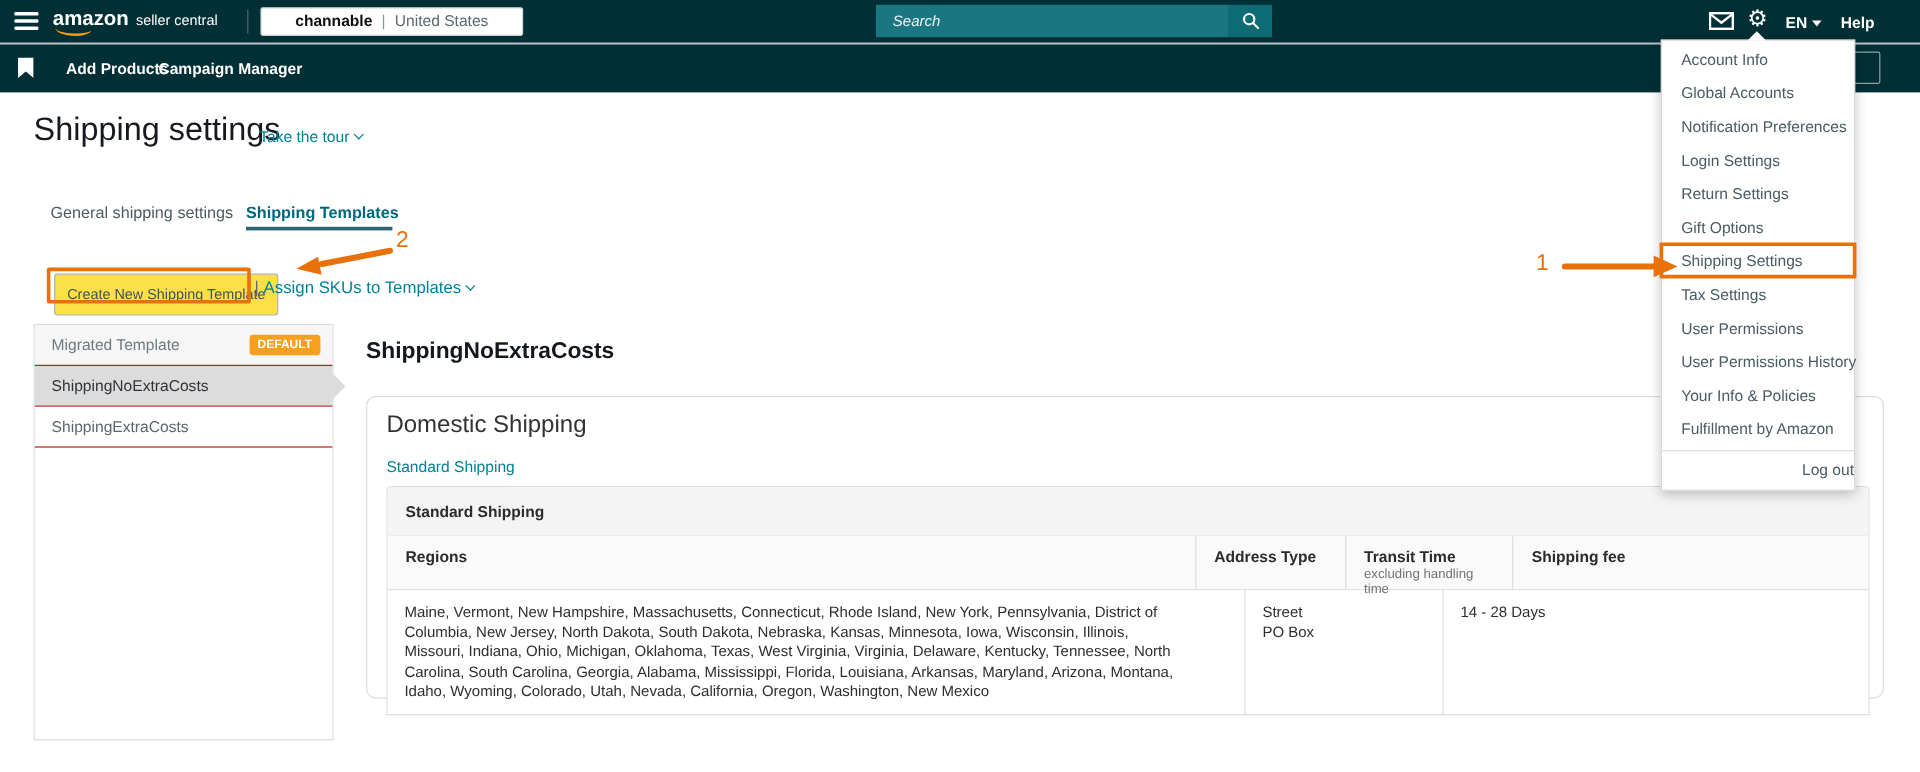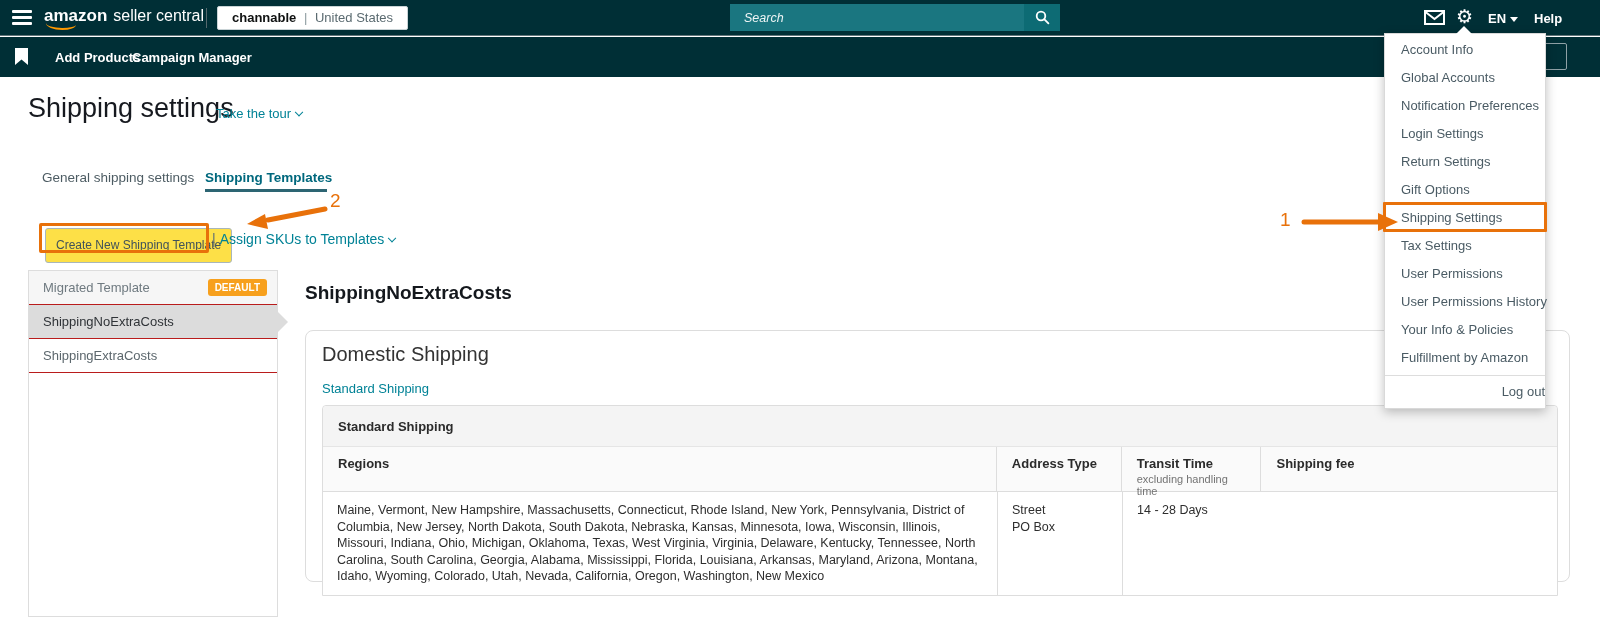--- a/index.html
+++ b/index.html
@@ -6,23 +6,23 @@
   html,body { width:1600px; height:643px; }
   body { position:relative; font-family:"Liberation Sans",sans-serif; background:#fff; overflow:hidden; color:#222; }
 
   
   .topbar { position:absolute; top:0; left:0; width:1600px; height:36px; background:#002f36; border-bottom:1px solid #61757a; z-index:5; }
   .hamburger { position:absolute; left:12px; top:10px; width:20px; height:16px; cursor:pointer; }
   .hamburger i { display:block; width:20px; height:3px; background:#fff; margin-bottom:3px; border-radius:1px; }
   .logo { position:absolute; left:44px; top:6px; color:#fff; white-space:nowrap; }
   .logo .amz { font-weight:bold; font-size:17px; position:relative; display:inline-block; }
   .logo .smile { position:absolute; left:2px; bottom:-4px; width:30px; height:7px; border-bottom:2.5px solid #ff9900; border-radius:0 0 55% 65% / 0 0 90% 120%; }
-  .logo .sc { font-size:16px; font-weight:400; margin-left:6px;margin-top:22px; }
+  .logo .sc { font-size:12px; font-weight:400; margin-left:6px;margin-top:22px; }
   .logo-divider { position:absolute; left:206px; top:8px; width:1px; height:20px; background:#54686d; }
-  .account-box { position:absolute; left:217px; top:6px; height:24px; line-height:22px; background:#fff; border:1px solid #c9d3d6; border-radius:2px; padding:0 14px; font-size:13px; cursor:pointer; white-space:nowrap; }
+  .account-box { position:absolute; left:217px; top:6px; height:24px; line-height:22px; background:#fff; border:1px solid #c9d3d6; border-radius:2px; padding:0 28px; font-size:13px; cursor:pointer; white-space:nowrap; }
   .account-box .nm { font-weight:bold; color:#0f1111; }
   .account-box .sp { color:#8b9a9e; margin:0 4px; }
   .account-box .rg { color:#5a6a70; }
   .searchbar { position:absolute; left:730px; top:4px; width:330px; height:27px; display:flex; }
   .searchbar input { flex:1; background:#1a7680; border:none; outline:none; color:#fff; font-style:italic; font-size:12.5px; padding-left:14px; font-family:"Liberation Sans",sans-serif; }
   .searchbar input::placeholder { color:#eef5f5; opacity:1; }
   .search-btn { width:36px; background:#0d6b74; border:none; cursor:pointer; display:flex; align-items:center; justify-content:center; }
   .top-icon { position:absolute; top:0; color:#fff; cursor:pointer; }
   .mail-icon { left:1424px; top:10px; }
   .gear-icon { left:1456px; top:7px; font-size:19px; line-height:19px; }
@@ -63,21 +63,21 @@
   .tpl-row .notch { position:absolute; right:-11px; top:6px; width:0; height:0; border-top:11px solid transparent; border-bottom:11px solid transparent; border-left:11px solid #dcdcdc; }
 
   
   .detail-title { position:absolute; left:305px; top:282px; font-size:19px; font-weight:bold; color:#14181d; }
   .card { position:absolute; left:305px; top:330px; width:1265px; height:252px; border:1px solid #ddd; border-radius:8px; background:#fff; z-index:1; }
   .card h3 { position:absolute; left:16px; top:12px; font-size:20px; font-weight:400; color:#333; }
   .ship-link { position:absolute; left:16px; top:50px; font-size:13px; color:#008296; cursor:pointer; }
   .ship-table { position:absolute; left:16px; top:74px; width:1236px; border:1px solid #ddd; border-radius:4px 4px 0 0; background:#fff; }
   .tbl-title { height:41px; line-height:41px; padding-left:15px; background:#f4f4f4; border-bottom:1px solid #e5e5e5; border-radius:4px 4px 0 0; font-size:13px; font-weight:bold; color:#2b2b2b; }
   .tbl-head { display:flex; background:#fafafa; border-bottom:1px solid #ddd; height:45px; }
-  .tbl-body { display:flex; min-height:101px; background:#fff; }
+  .tbl-body { display:flex; min-height:101px; background:#fff;gap:40px; }
   .c-regions { width:674px; }
   .c-addr { width:125px; }
   .c-transit { width:140px; }
   .c-fee { width:297px; }
   .th { padding:9px 10px 0 15px; font-size:13px; font-weight:bold; color:#2b2b2b; }
   .th .note { display:block; font-size:11px; font-weight:400; color:#737373; margin-top:2px; }
   .td { padding:10px 14px; font-size:12.5px; color:#2e2e2e; line-height:16.5px; }
   .tbl-head .c-addr, .tbl-head .c-transit, .tbl-head .c-fee,
   .tbl-body .c-addr, .tbl-body .c-transit, .tbl-body .c-fee { border-left:1px solid #ddd; }
 

